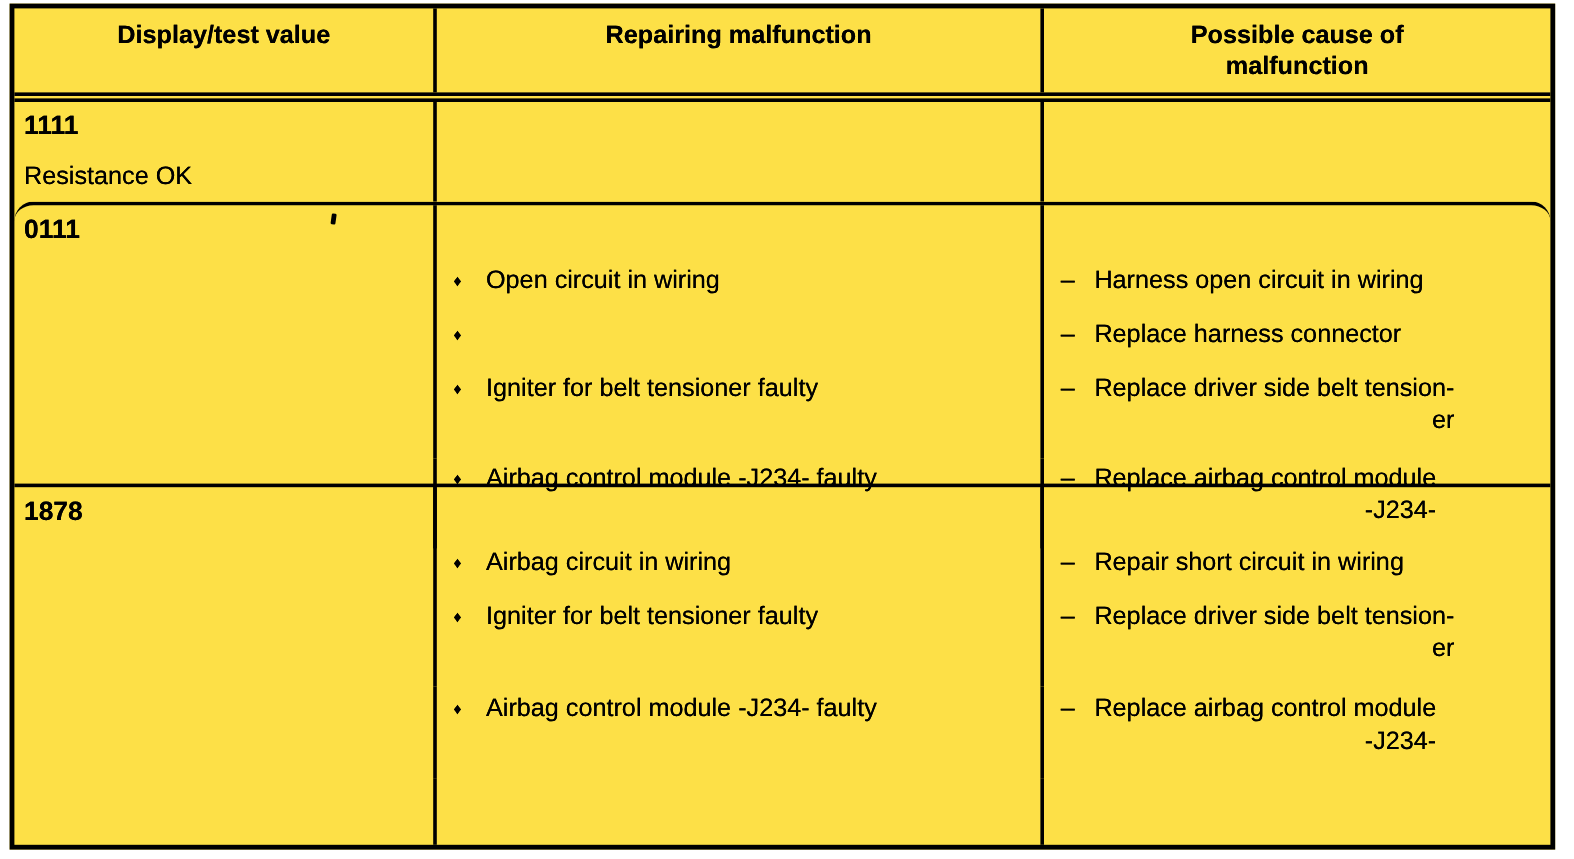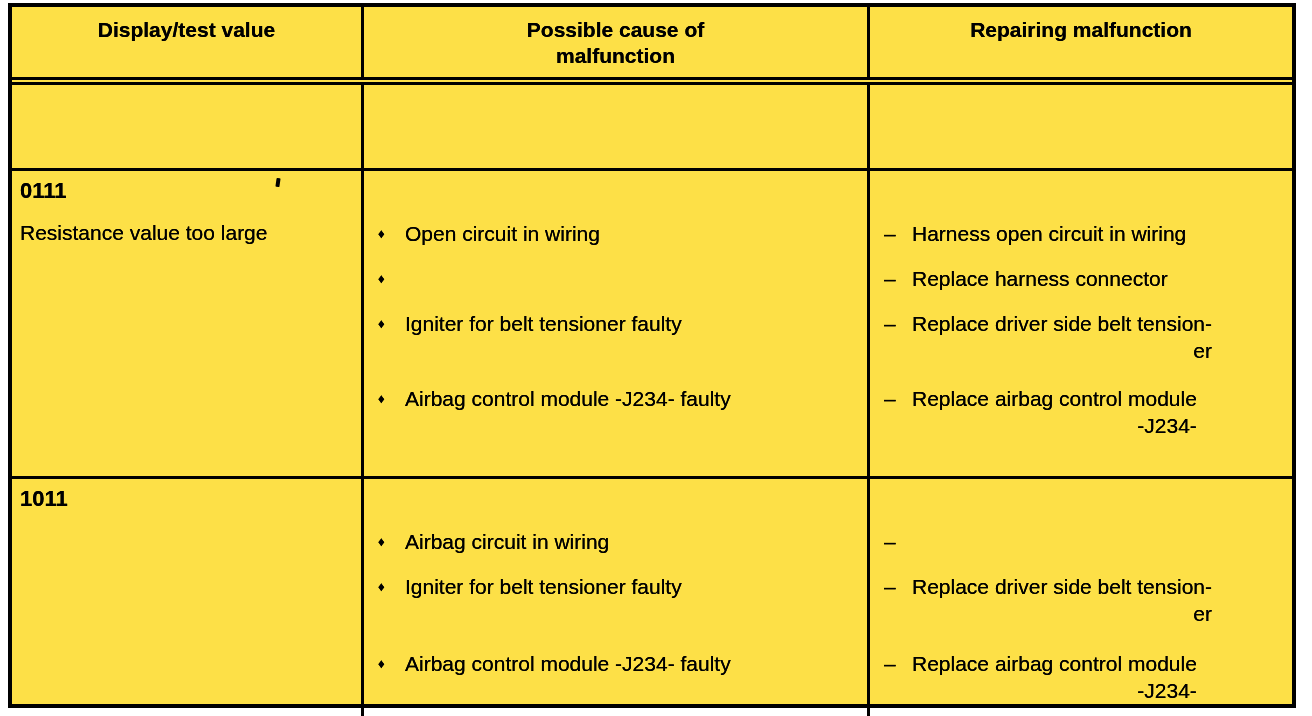--- a/index.html
+++ b/index.html
@@ -107,34 +107,37 @@
   }
 </style>
 </head>
 <body>
 
 <div class="page">
   <div class="dtable">
 
     <div class="thead">
       <div class="th">Display/test value</div>
+      <div class="th">Repairing malfunction</div>
       <div class="th">Possible cause of
 malfunction</div>
-      <div class="th">Repairing malfunction</div>
     </div>
 
     <div class="trow row-simple" style="height:83px;">
+      <div class="cell-code">
+        <div class="code">1111</div>
+        <div class="desc">Resistance OK</div>
+      </div>
       <div class="c2"></div>
       <div class="c3"></div>
     </div>
 
-    <div class="trow" style="height:308px; grid-template-rows:repeat(4, min-content) 1fr;">
+    <div class="trow" style="height:235px; grid-template-rows:repeat(4, min-content) 1fr;border-radius:16px;">
       <div class="cell-code">
         <div class="code">0111</div>
-        <div class="desc">Resistance value too large</div>
       </div>
 
       <div class="c2 item first" style="grid-row:1">
         <span class="glyph diamond">♦</span>
         <span class="txt">Open circuit in wiring</span>
       </div>
       <div class="c3 item first" style="grid-row:1">
         <span class="glyph dash">–</span>
         <span class="txt">Harness open circuit in wiring</span>
       </div>
@@ -166,29 +169,30 @@
         <span class="txt">Replace airbag control module
 -J234-</span>
       </div>
 
       <div class="c2 fillcell" style="grid-row:5"></div>
       <div class="c3 fillcell" style="grid-row:5"></div>
     </div>
 
     <div class="trow fill" style="grid-template-rows:repeat(3, min-content) 1fr;">
       <div class="cell-code">
-        <div class="code">1011</div>
+        <div class="code">1878</div>
       </div>
 
       <div class="c2 item first" style="grid-row:1">
         <span class="glyph diamond">♦</span>
         <span class="txt">Airbag circuit in wiring</span>
       </div>
       <div class="c3 item first" style="grid-row:1">
         <span class="glyph dash">–</span>
+        <span class="txt">Repair short circuit in wiring</span>
       </div>
 
       <div class="c2 item" style="grid-row:2">
         <span class="glyph diamond">♦</span>
         <span class="txt">Igniter for belt tensioner faulty</span>
       </div>
       <div class="c3 item" style="grid-row:2">
         <span class="glyph dash">–</span>
         <span class="txt">Replace driver side belt tension-
 er</span>

